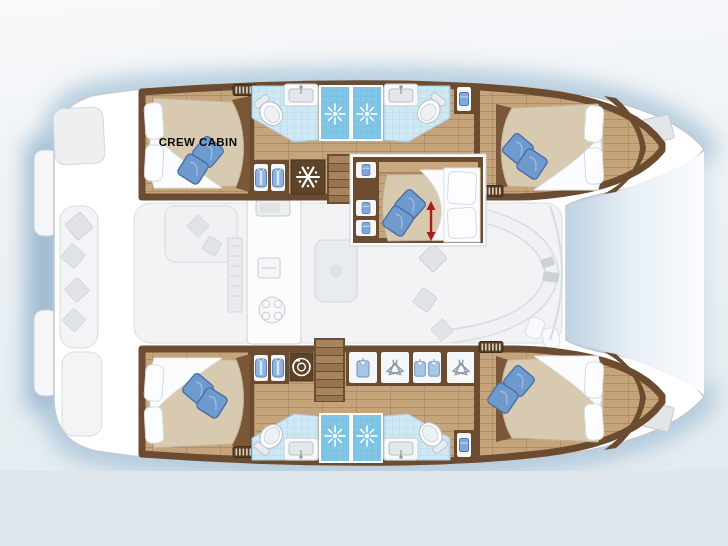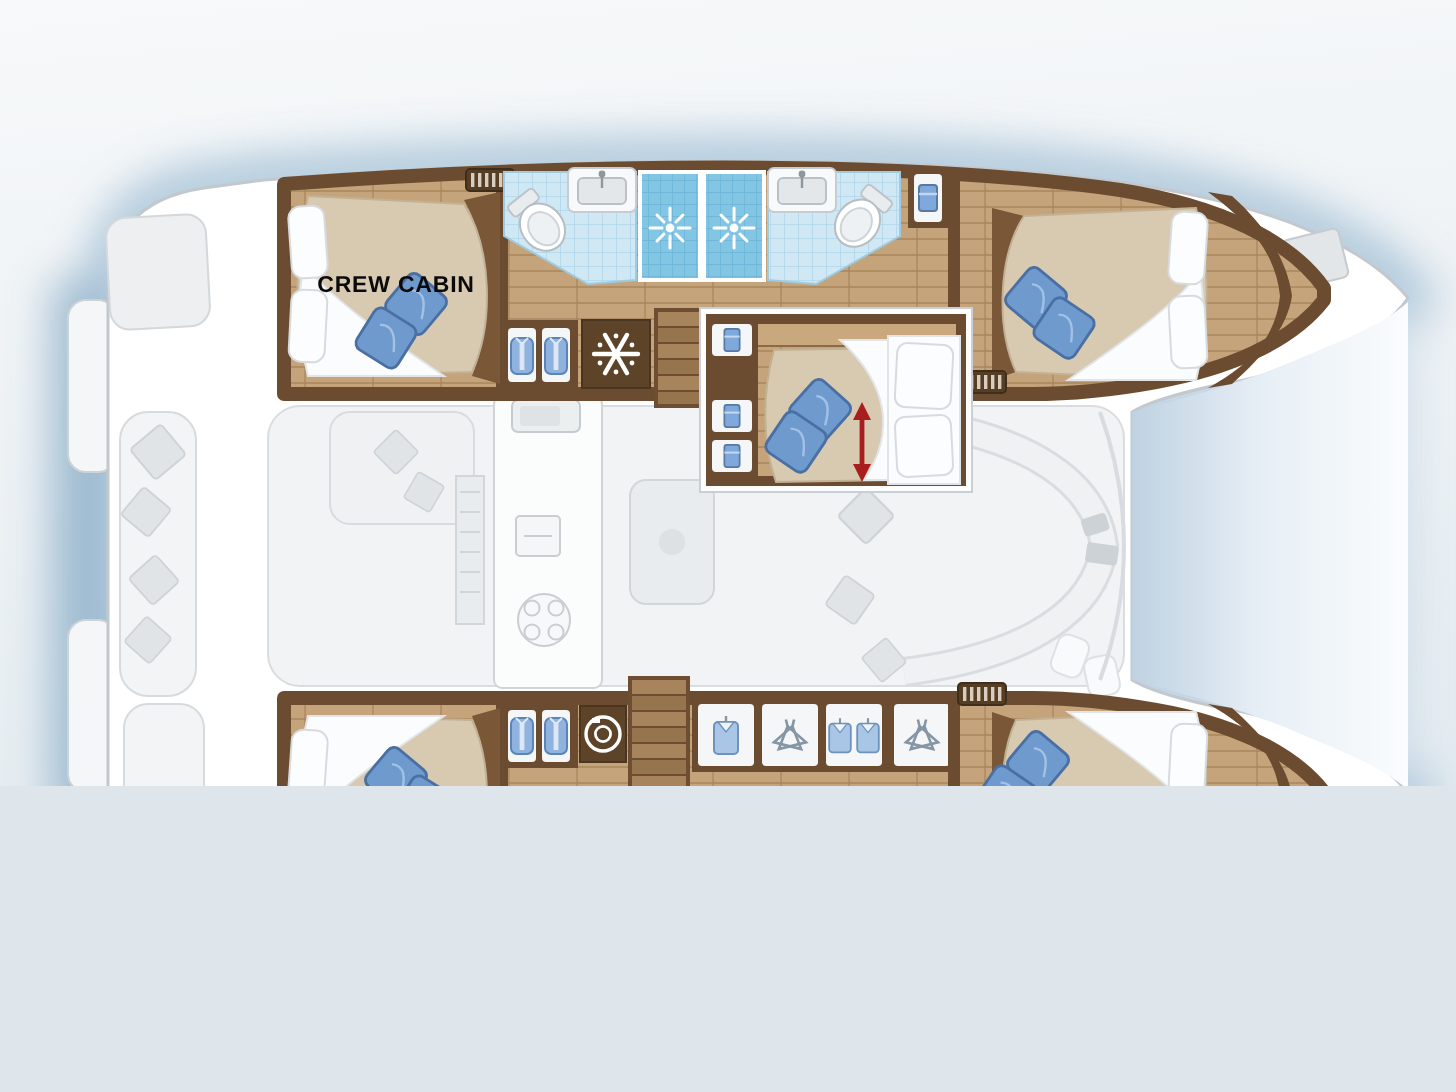--- a/index.html
+++ b/index.html
@@ -1,16 +1,16 @@
 <!DOCTYPE html>
 <html><head>
 <meta charset="utf-8">
 <style>
   html,body{margin:0;padding:0;background:#dfe6eb;font-family:"Liberation Sans",sans-serif;}
-  .stage{position:relative;width:728px;height:393px;overflow:hidden;
+  .stage{position:relative;width:728px;height:471px;overflow:hidden;
          background:linear-gradient(175deg,#f7f9fa 0%,#eef2f5 45%,#e3ebf0 100%);}
   svg{position:absolute;left:0;top:0;}
   .crew-label{font-family:"Liberation Sans",sans-serif;font-size:11.5px;font-weight:bold;
               letter-spacing:.4px;fill:#0a0a0a;}
 </style>
 </head>
 <body>
 
 <div class="stage">
 <svg width="728" height="546" viewBox="0 0 728 546">

